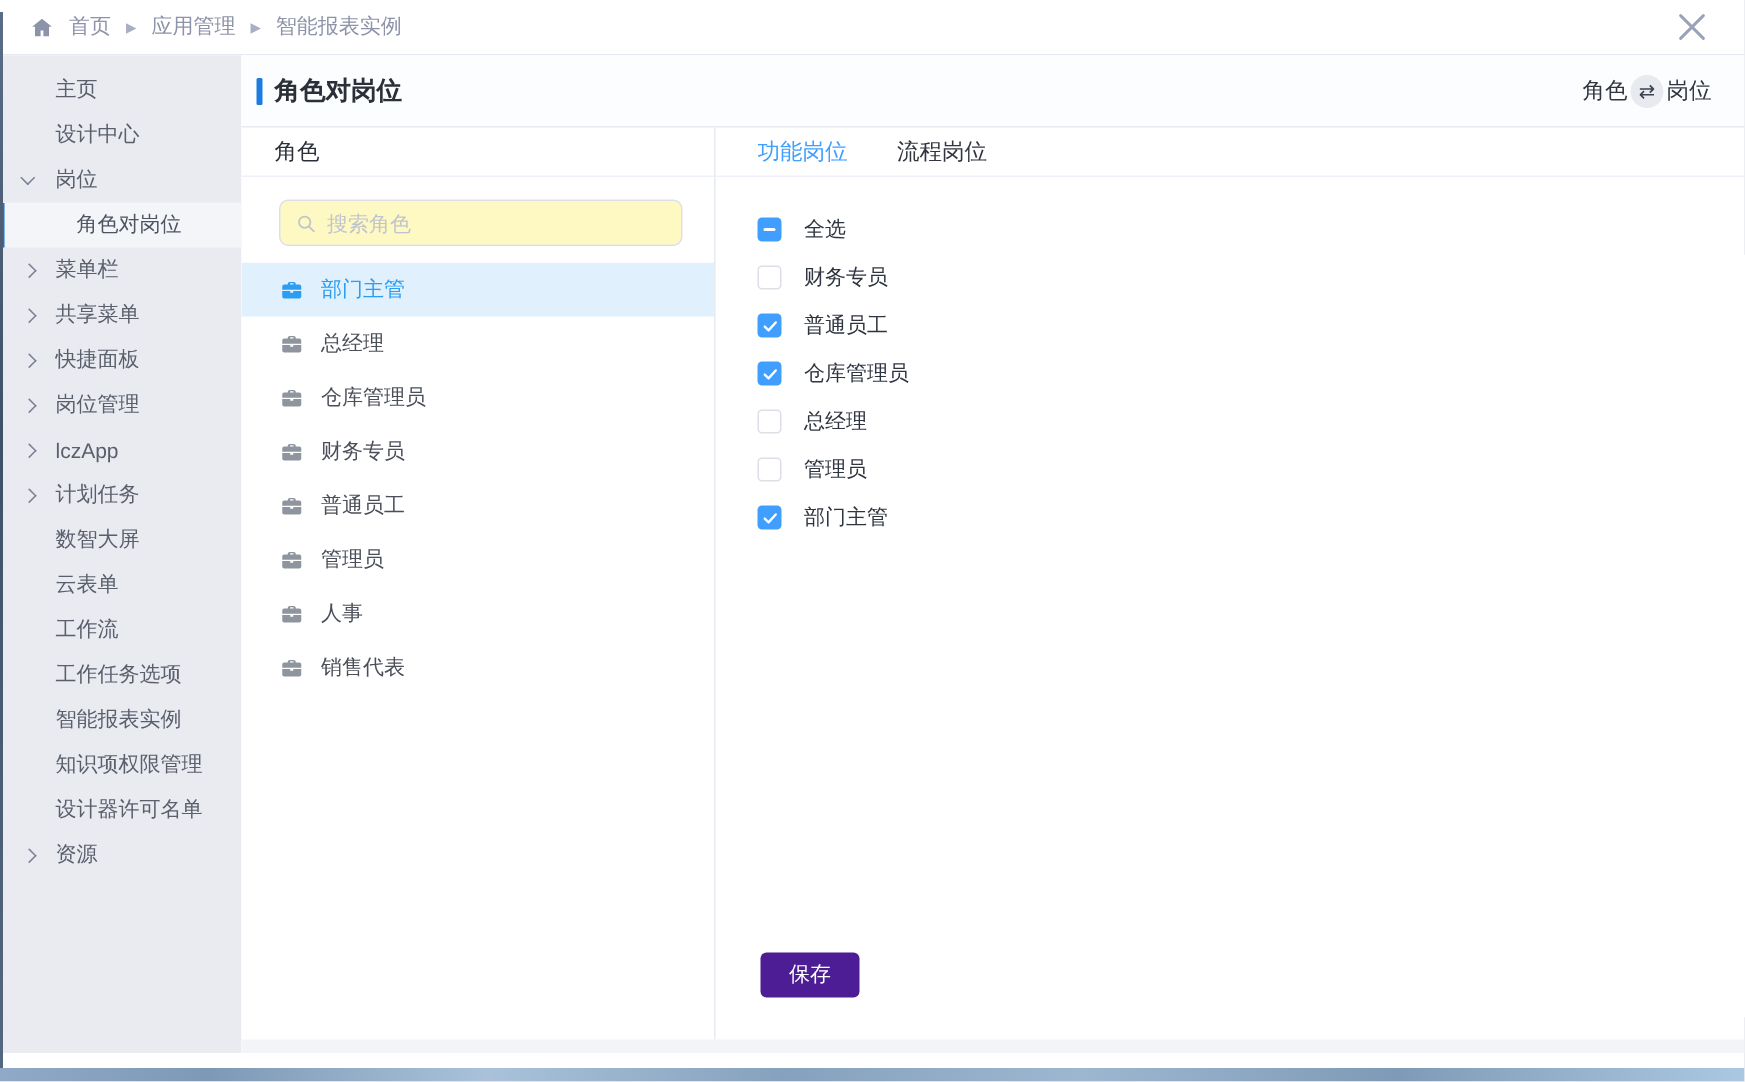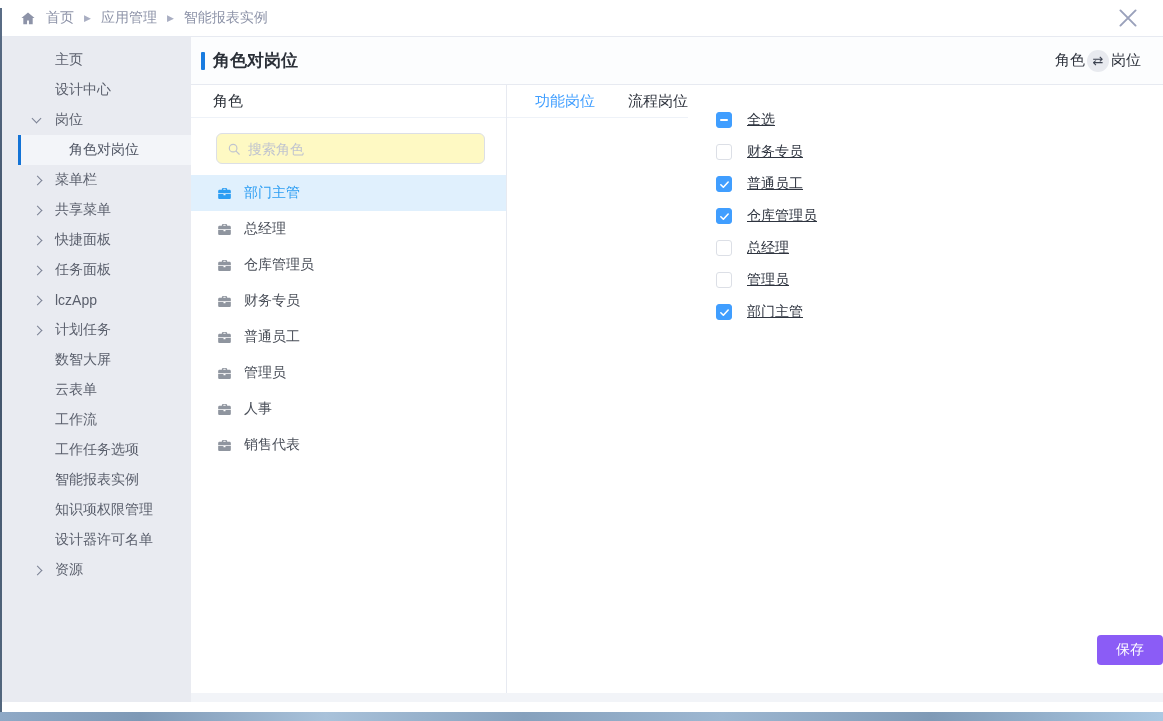--- a/index.html
+++ b/index.html
@@ -19,21 +19,21 @@
   
   .crumb-bar{height:37px;display:flex;align-items:center;padding:0 22px 0 20px;
     border-bottom:1px solid #e7eaf1;background:#fff;}
   .crumb-bar .crumb-seq{display:flex;align-items:center;gap:10px;color:#8d93a8;font-size:14px;}
   .crumb-home{display:flex;align-items:center;cursor:pointer;}
   .crumb-item{cursor:pointer;}
   .crumb-sep{font-size:9px;color:#a9aec2;}
   .crumb-close{margin-left:auto;cursor:pointer;display:flex;align-items:center;}
   
   .body-row{display:flex;height:665px;}
-  .sidebar{width:191px;background:#e9ebf1;padding-top:8px;flex:none;padding-left:18px;}
+  .sidebar{width:161px;background:#e9ebf1;padding-top:8px;flex:none;}
   .sb-item{height:30px;display:flex;align-items:center;font-size:14px;color:#5a5f6c;cursor:pointer;position:relative;}
   .sb-item .sb-arrow{width:22px;margin-left:15px;display:flex;align-items:center;flex:none;}
   .sb-item.level2 .sb-arrow{width:36px;}
   .chev{width:7px;height:7px;border-right:1.4px solid #7b8294;border-bottom:1.4px solid #7b8294;display:inline-block;}
   .chev.down{transform:rotate(45deg);margin-top:-3px;}
   .chev.right{transform:rotate(-45deg);margin-left:1px;}
   .sb-item.selected{background:#f3f5f9;box-shadow:inset 3px 0 0 #1373d6;color:#4e5462;}
   
   .main-col{flex:1;display:flex;flex-direction:column;min-width:0;background:#fff;}
   .main-header{height:48px;display:flex;align-items:center;padding:0 22px 0 10px;
@@ -53,43 +53,43 @@
     padding:0 10px;background:#fef9c3;}
   .search-box input{border:none;outline:none;flex:1;font-size:14px;color:#333;margin-left:7px;
     font-family:"Liberation Sans","DejaVu Sans",sans-serif;background:transparent;min-width:0;}
   .search-box input::placeholder{color:#c0c4cf;}
   .role-list{flex:1;overflow:hidden;}
   .role-item{height:36px;display:flex;align-items:center;padding-left:25px;gap:11px;
     font-size:14px;color:#4a4f59;cursor:pointer;}
   .role-item .bi{fill:#8f959f;}
   .role-item.selected{background:#e0f0fd;color:#2b9df3;}
   .role-item.selected .bi{fill:#2b9df3;}
-  .right-panel{flex:1;display:flex;flex-direction:row;min-width:0;}
+  .right-panel{flex:1;display:flex;flex-direction:column;min-width:0;}
   .tabs-row{height:33px;flex:none;display:flex;align-items:center;padding-left:28px;gap:33px;
     font-size:15px;border-bottom:1px solid #eef2f8;}
   .tab{color:#30353f;cursor:pointer;}
   .tab.active{color:#409eff;}
   .controls-row{display:flex;align-items:center;padding:15px 17px 0 28px;flex:none;}
   .filter-label{font-size:14px;color:#2f3540;}
   .toggle{width:40px;height:20px;border-radius:10px;background:#dfe2e8;margin-left:13px;
     position:relative;cursor:pointer;flex:none;}
   .toggle .knob{width:16px;height:16px;border-radius:50%;background:#fff;position:absolute;
     left:2px;top:2px;box-shadow:0 1px 3px rgba(0,0,0,.25);}
   .controls-row .search-box{margin-left:auto;width:320px;}
   .check-list{padding:19px 0 0 28px;flex:1;overflow:hidden;}
-  .check-row{height:32px;display:flex;align-items:center;gap:15px;font-size:14px;color:#2f3540;cursor:pointer;text-decoration:underline;}
+  .check-row{height:32px;display:flex;align-items:center;gap:15px;font-size:14px;color:#2f3540;cursor:pointer;}
   .cbox{width:16px;height:16px;border-radius:3px;border:1px solid #dcdfe6;background:#fff;flex:none;
     display:flex;align-items:center;justify-content:center;}
   .cbox .mark-check,.cbox .mark-minus{display:none;}
   .cbox.checked{background:#409eff;border-color:#409eff;}
   .cbox.checked .mark-check{display:block;}
   .cbox.indeterminate{background:#409eff;border-color:#409eff;}
   .cbox.indeterminate .mark-minus{display:block;width:8px;height:2px;background:#fff;border-radius:1px;}
   .save-row{flex:none;padding:0 0 28px 30px;margin-top:auto;}
-  .save-btn{background:#8b5cf6;color:#fff;border:none;border-radius:4px;height:30px;padding:0 19px;
+  .save-btn{background:#4c1d95;color:#fff;border:none;border-radius:4px;height:30px;padding:0 19px;
     font-size:14px;cursor:pointer;font-family:"Liberation Sans","DejaVu Sans",sans-serif;}
   .main-footer-strip{height:9px;flex:none;background:#f2f4f8;}
 </style>
 </head>
 <body>
 
 <div class="screen">
 
   <div class="crumb-bar">
     <div class="crumb-seq" id="crumbs">
@@ -147,21 +147,21 @@
         <div class="sb-item level1">
     <span class="sb-arrow">
             <span class="chev right"></span>
           </span>
     <span class="sb-label">快捷面板</span>
   </div>
         <div class="sb-item level1">
     <span class="sb-arrow">
             <span class="chev right"></span>
           </span>
-    <span class="sb-label">任务面板</span>
+    <span class="sb-label">岗位管理</span>
   </div>
         <div class="sb-item level1">
     <span class="sb-arrow">
             <span class="chev right"></span>
           </span>
     <span class="sb-label">lczApp</span>
   </div>
         <div class="sb-item level1">
     <span class="sb-arrow">
             <span class="chev right"></span>

